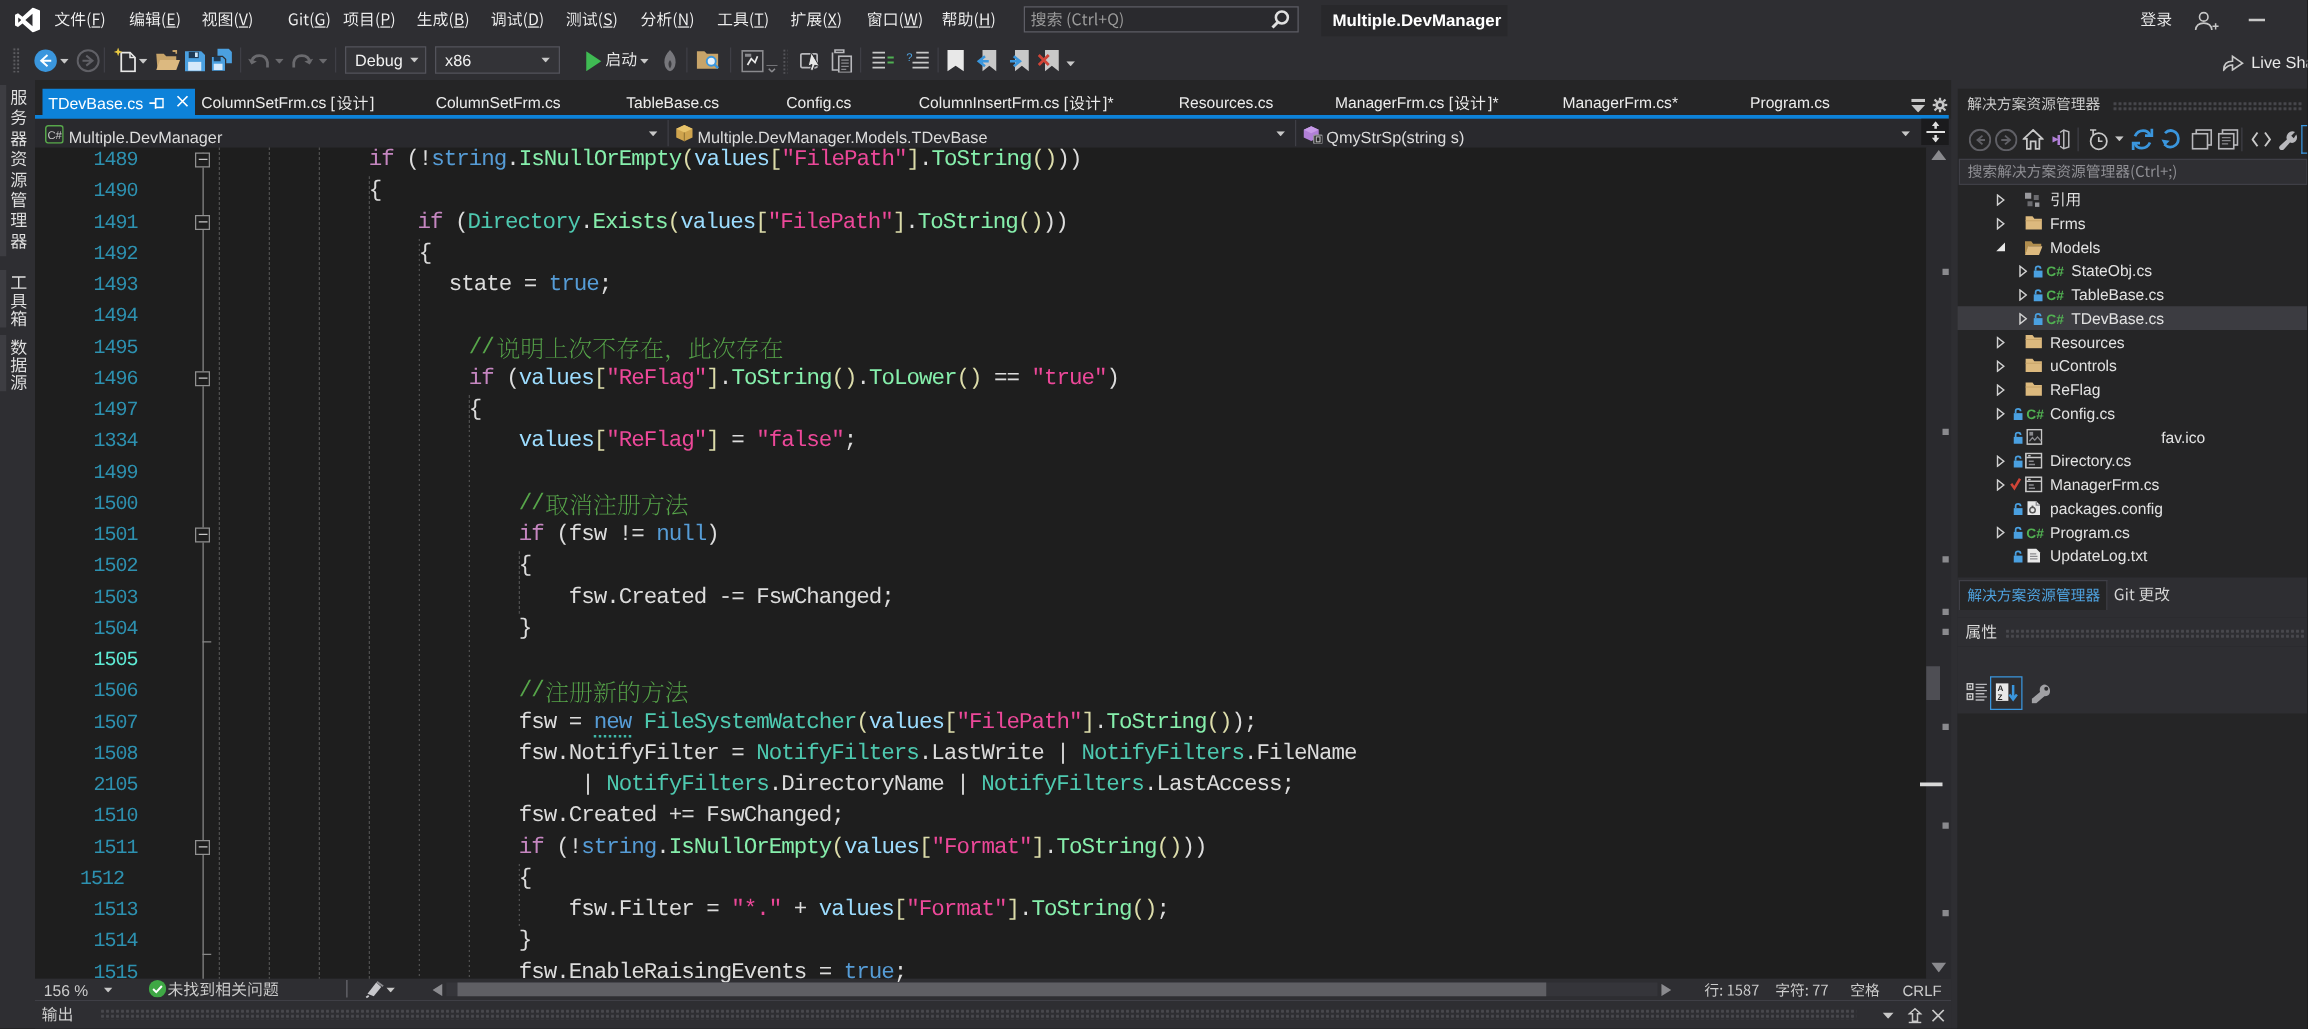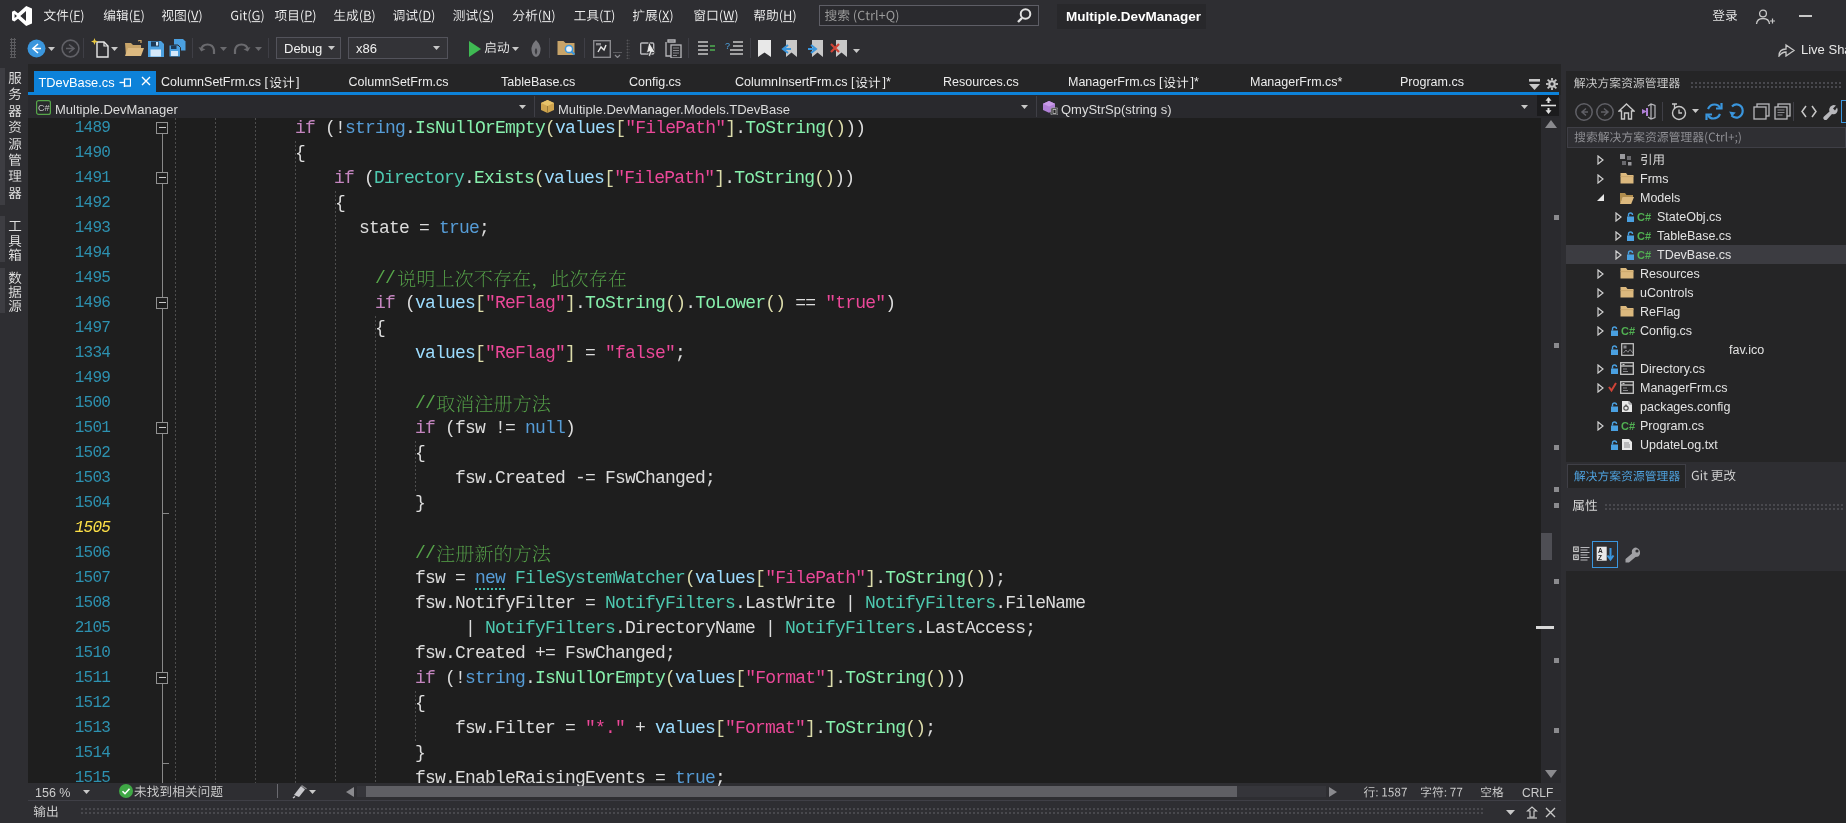--- a/index.html
+++ b/index.html
@@ -669,28 +669,28 @@
     <div style="position:absolute;left:64px;top:266px;width:46px;text-align:right;font-family:'Liberation Mono',monospace;font-size:16px;letter-spacing:-0.8px;color:#2d91b0;line-height:25px;position:absolute;">1495</div>
     <div style="position:absolute;left:64px;top:291px;width:46px;text-align:right;font-family:'Liberation Mono',monospace;font-size:16px;letter-spacing:-0.8px;color:#2d91b0;line-height:25px;position:absolute;">1496</div>
     <div style="position:absolute;left:64px;top:316px;width:46px;text-align:right;font-family:'Liberation Mono',monospace;font-size:16px;letter-spacing:-0.8px;color:#2d91b0;line-height:25px;position:absolute;">1497</div>
     <div style="position:absolute;left:64px;top:341px;width:46px;text-align:right;font-family:'Liberation Mono',monospace;font-size:16px;letter-spacing:-0.8px;color:#2d91b0;line-height:25px;position:absolute;">1334</div>
     <div style="position:absolute;left:64px;top:366px;width:46px;text-align:right;font-family:'Liberation Mono',monospace;font-size:16px;letter-spacing:-0.8px;color:#2d91b0;line-height:25px;position:absolute;">1499</div>
     <div style="position:absolute;left:64px;top:391px;width:46px;text-align:right;font-family:'Liberation Mono',monospace;font-size:16px;letter-spacing:-0.8px;color:#2d91b0;line-height:25px;position:absolute;">1500</div>
     <div style="position:absolute;left:64px;top:416px;width:46px;text-align:right;font-family:'Liberation Mono',monospace;font-size:16px;letter-spacing:-0.8px;color:#2d91b0;line-height:25px;position:absolute;">1501</div>
     <div style="position:absolute;left:64px;top:441px;width:46px;text-align:right;font-family:'Liberation Mono',monospace;font-size:16px;letter-spacing:-0.8px;color:#2d91b0;line-height:25px;position:absolute;">1502</div>
     <div style="position:absolute;left:64px;top:466px;width:46px;text-align:right;font-family:'Liberation Mono',monospace;font-size:16px;letter-spacing:-0.8px;color:#2d91b0;line-height:25px;position:absolute;">1503</div>
     <div style="position:absolute;left:64px;top:491px;width:46px;text-align:right;font-family:'Liberation Mono',monospace;font-size:16px;letter-spacing:-0.8px;color:#2d91b0;line-height:25px;position:absolute;">1504</div>
-    <div style="position:absolute;left:64px;top:516px;width:46px;text-align:right;font-family:'Liberation Mono',monospace;font-size:16px;letter-spacing:-0.8px;color:#fde047;line-height:25px;position:absolute;font-style:italic;">1505</div>
+    <div style="position:absolute;left:64px;top:516px;width:46px;text-align:right;font-family:'Liberation Mono',monospace;font-size:16px;letter-spacing:-0.8px;color:#5eead4;line-height:25px;position:absolute;">1505</div>
     <div style="position:absolute;left:64px;top:541px;width:46px;text-align:right;font-family:'Liberation Mono',monospace;font-size:16px;letter-spacing:-0.8px;color:#2d91b0;line-height:25px;position:absolute;">1506</div>
     <div style="position:absolute;left:64px;top:566px;width:46px;text-align:right;font-family:'Liberation Mono',monospace;font-size:16px;letter-spacing:-0.8px;color:#2d91b0;line-height:25px;position:absolute;">1507</div>
     <div style="position:absolute;left:64px;top:591px;width:46px;text-align:right;font-family:'Liberation Mono',monospace;font-size:16px;letter-spacing:-0.8px;color:#2d91b0;line-height:25px;position:absolute;">1508</div>
     <div style="position:absolute;left:64px;top:616px;width:46px;text-align:right;font-family:'Liberation Mono',monospace;font-size:16px;letter-spacing:-0.8px;color:#2d91b0;line-height:25px;position:absolute;">2105</div>
     <div style="position:absolute;left:64px;top:641px;width:46px;text-align:right;font-family:'Liberation Mono',monospace;font-size:16px;letter-spacing:-0.8px;color:#2d91b0;line-height:25px;position:absolute;">1510</div>
     <div style="position:absolute;left:64px;top:666px;width:46px;text-align:right;font-family:'Liberation Mono',monospace;font-size:16px;letter-spacing:-0.8px;color:#2d91b0;line-height:25px;position:absolute;">1511</div>
-    <div style="position:absolute;left:64px;top:691px;width:46px;text-align:right;font-family:'Liberation Mono',monospace;font-size:16px;letter-spacing:-0.8px;color:#2d91b0;line-height:25px;position:absolute;">1512</div>
+    <div style="position:absolute;left:64px;top:691px;width:46px;text-align:left;font-family:'Liberation Mono',monospace;font-size:16px;letter-spacing:-0.8px;color:#2d91b0;line-height:25px;position:absolute;">1512</div>
     <div style="position:absolute;left:64px;top:716px;width:46px;text-align:right;font-family:'Liberation Mono',monospace;font-size:16px;letter-spacing:-0.8px;color:#2d91b0;line-height:25px;position:absolute;">1513</div>
     <div style="position:absolute;left:64px;top:741px;width:46px;text-align:right;font-family:'Liberation Mono',monospace;font-size:16px;letter-spacing:-0.8px;color:#2d91b0;line-height:25px;position:absolute;">1514</div>
     <div style="position:absolute;left:64px;top:766px;width:46px;text-align:right;font-family:'Liberation Mono',monospace;font-size:16px;letter-spacing:-0.8px;color:#2d91b0;line-height:25px;position:absolute;">1515</div>
     <div style="position:absolute;left:162px;top:122px;width:1px;height:661px;background:#888888;"></div>
     <div style="position:absolute;left:156px;top:122px;width:12px;height:12px;background:#1e1e1e;border:1px solid #919191;box-sizing:border-box;"></div>
     <div style="position:absolute;left:158.5px;top:127px;width:7px;height:1px;background:#c8c8c8;"></div>
     <div style="position:absolute;left:156px;top:172px;width:12px;height:12px;background:#1e1e1e;border:1px solid #919191;box-sizing:border-box;"></div>
     <div style="position:absolute;left:158.5px;top:177px;width:7px;height:1px;background:#c8c8c8;"></div>
     <div style="position:absolute;left:156px;top:297px;width:12px;height:12px;background:#1e1e1e;border:1px solid #919191;box-sizing:border-box;"></div>
     <div style="position:absolute;left:158.5px;top:302px;width:7px;height:1px;background:#c8c8c8;"></div>

